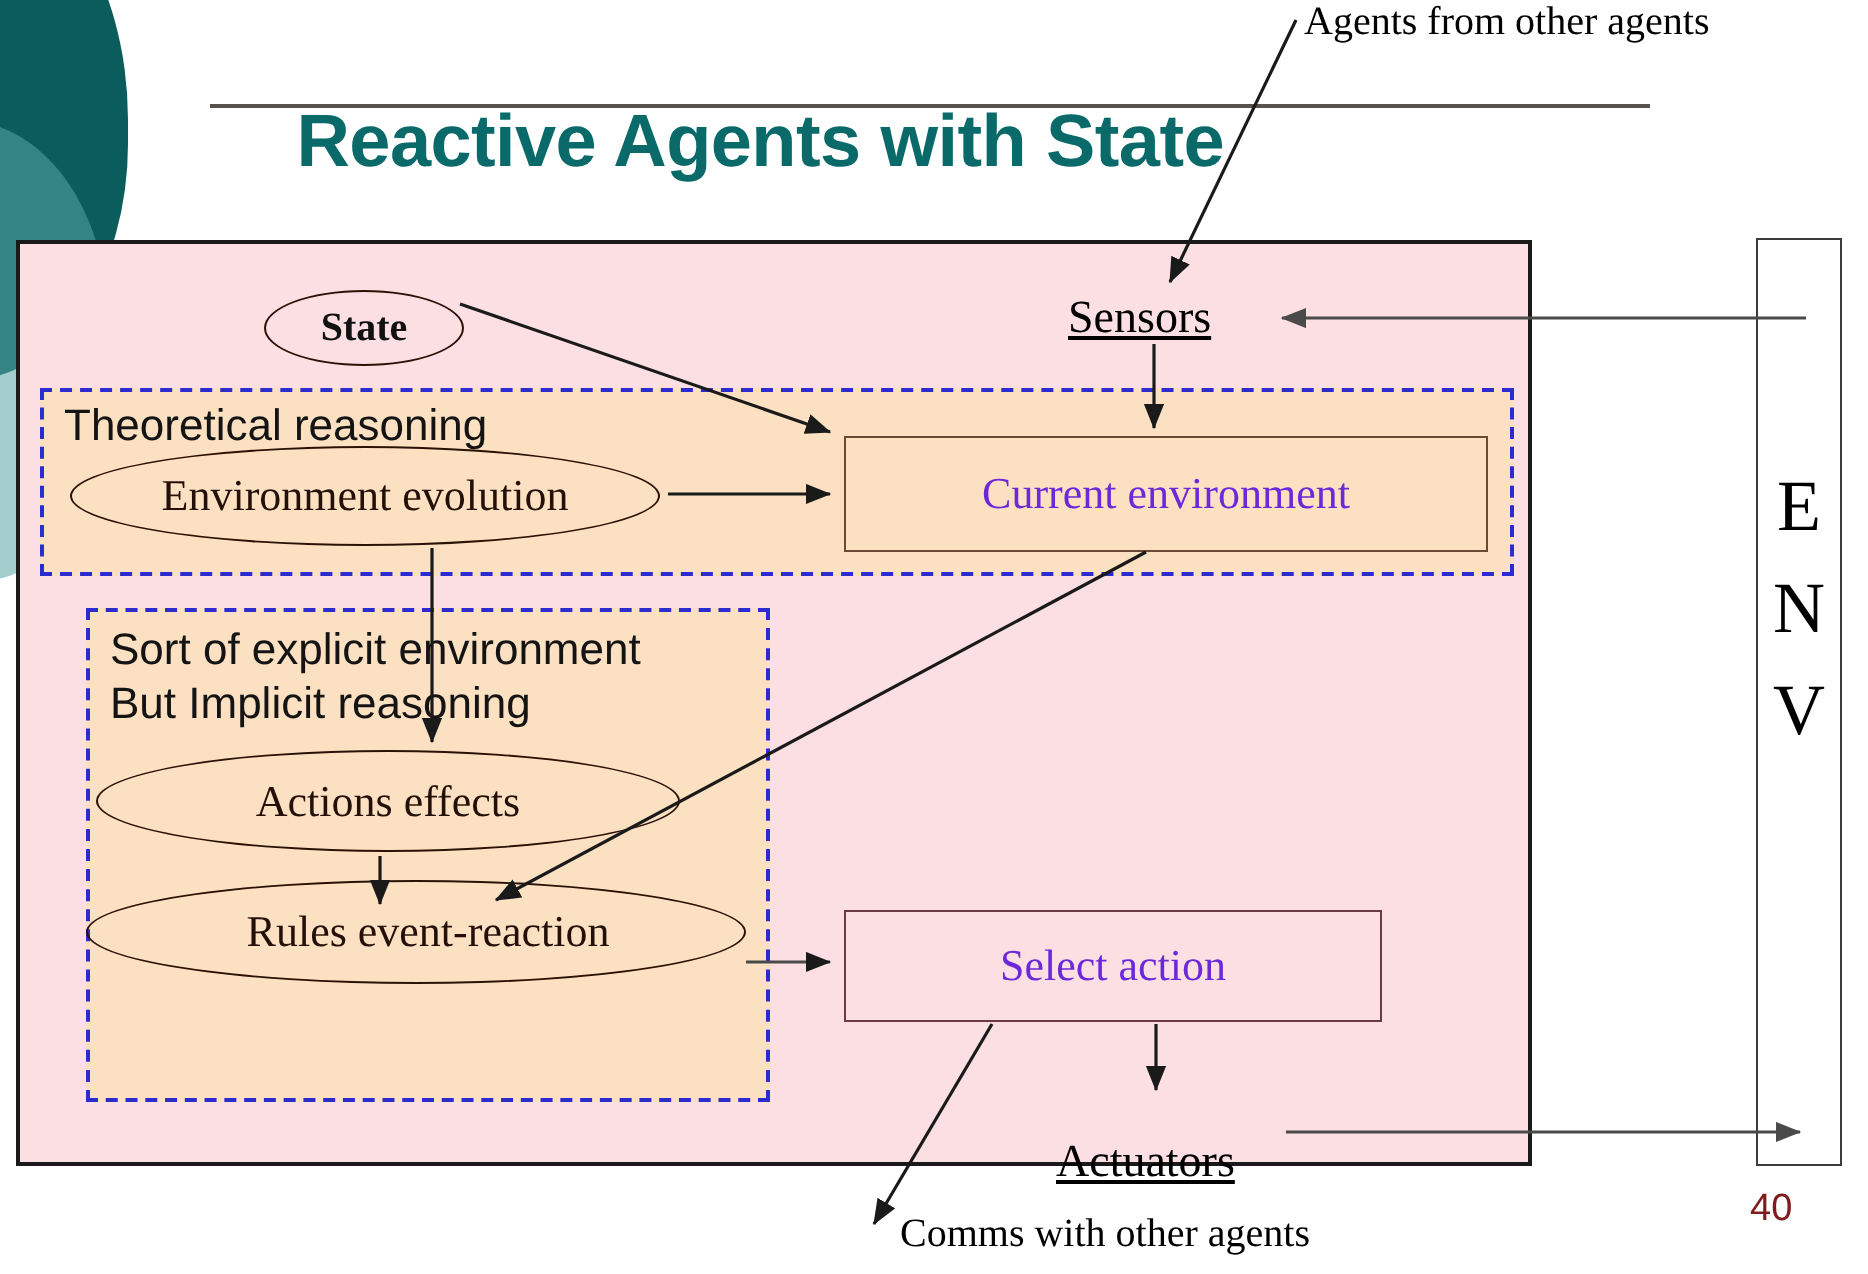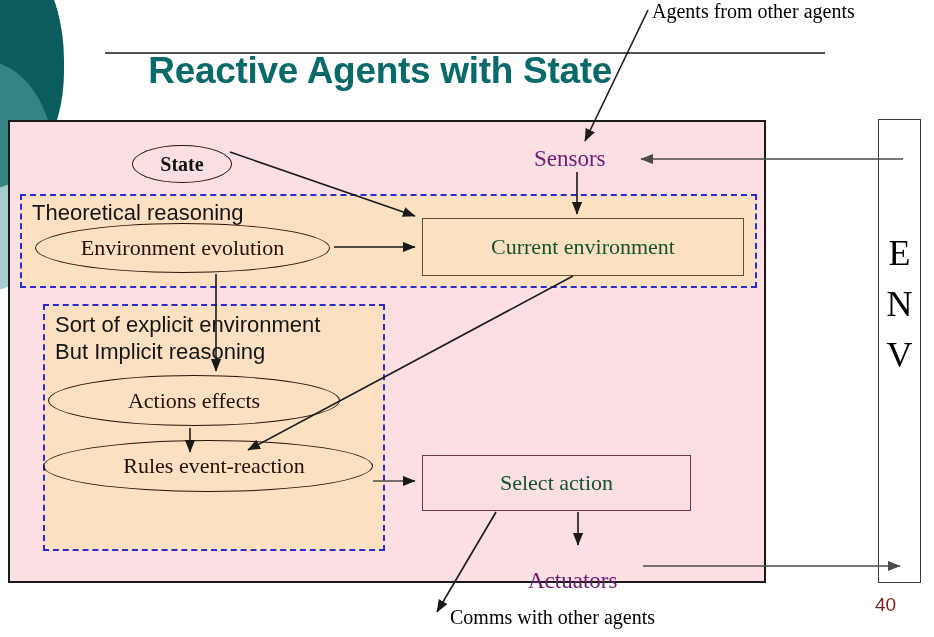--- a/index.html
+++ b/index.html
@@ -134,21 +134,21 @@
   #label-theoretical { left: 32px; top: 199px; }
   #label-deliberation { left: 55px; top: 311px; }
   
   .sbox {
     position: absolute;
     box-sizing: border-box;
     display: flex;
     align-items: center;
     justify-content: center;
     font-size: 22px;
-    color: #14532d;
+    color: #6d28d9;
   }
   #box-current-env {
     left: 422px; top: 218px; width: 322px; height: 58px;
     background: #fce0c2; border: 1.6px solid #6b4a33;
   }
   #box-select-action {
     left: 422px; top: 455px; width: 269px; height: 56px;
     background: #fbdfe2; border: 1.6px solid #6b3a42;
   }
   
@@ -177,22 +177,23 @@
     background: transparent; border: 1.4px solid #2b1206;
   }
   #ell-rules {
     left: 43px; top: 440px; width: 330px; height: 52px;
     background: transparent; border: 1.4px solid #2b1206; padding-left: 12px;
   }
   
   .node-text {
     position: absolute;
     font-size: 23px;
-    color: #701a75;
-    white-space: nowrap;
+    color: #000000;
+    white-space: nowrap;
+    text-decoration: underline;
   }
   #txt-sensors { left: 534px; top: 146px; }
   #txt-actuators { left: 528px; top: 550px; margin-top: 18px; }
   
   #arrows {
     position: absolute;
     left: 0; top: 0;
     width: 934px; height: 637px;
     pointer-events: none;
   }

